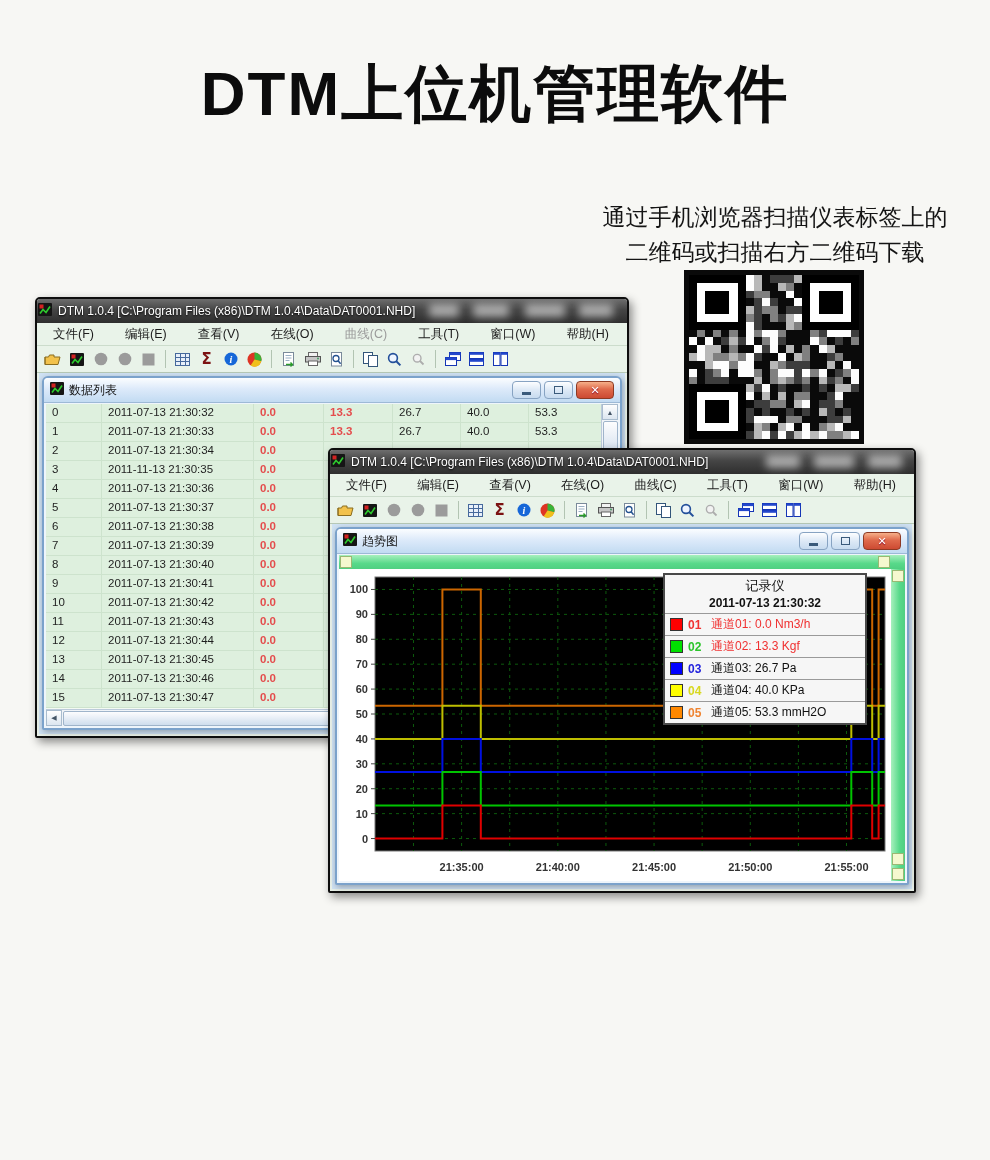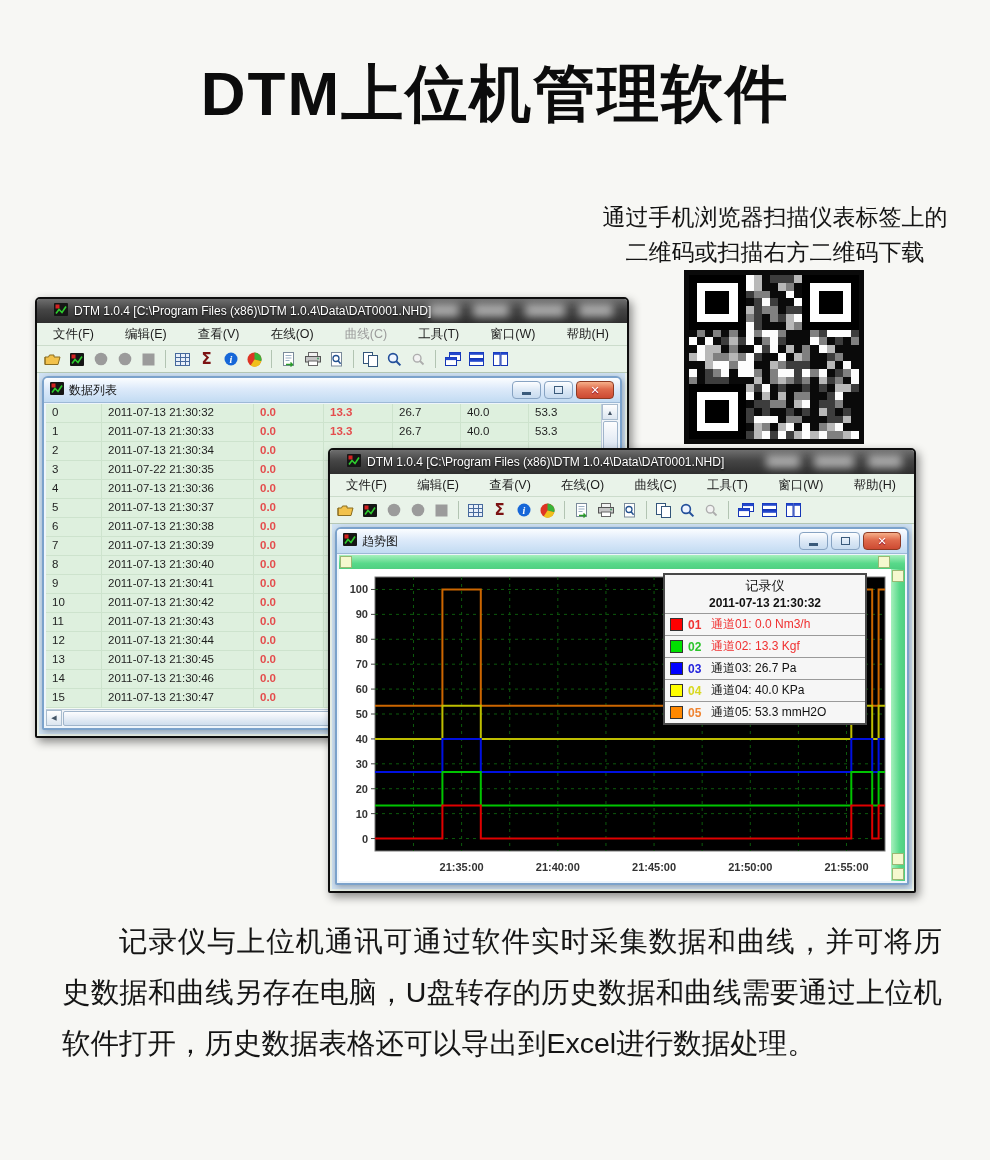--- a/index.html
+++ b/index.html
@@ -13,21 +13,21 @@
     font-size:23px;line-height:35px;color:#141414}
   .qr{position:absolute;left:684px;top:270px;width:170px;height:164px;background:#fff;
     border:5px solid #0a0a0a;display:grid;grid-template-columns:repeat(21,1fr);
     grid-template-rows:repeat(21,1fr)}
   .qr div{width:100%;height:100%}
 
   
   .win{position:absolute;background:#e8f0e8;border:2px solid #0e0e0e;
     border-radius:5px 5px 2px 2px;box-shadow:3px 4px 10px rgba(0,0,0,.45)}
   .titlebar{height:24px;background:linear-gradient(#6e6e6e,#454545 45%,#2e2e2e);
-    display:flex;align-items:center;gap:6px;padding:0 17px;border-radius:3px 3px 0 0;
+    display:flex;align-items:center;gap:6px;padding:0 1px;border-radius:3px 3px 0 0;
     position:relative;overflow:hidden}
   .titlebar .t{color:#fff;font-size:12px;white-space:nowrap;text-shadow:0 1px 2px #000}
   .smudge{position:absolute;top:5px;height:13px;border-radius:3px;
     background:rgba(205,205,205,.75);filter:blur(4px)}
   .menubar{height:22px;background:#e9f3e9;border-bottom:1px solid #ccdccc;
     display:flex;align-items:center;justify-content:space-between;
     padding:0 18px 0 16px;font-size:12.5px;color:#1c1c1c}
   .menubar span{cursor:default}
   .menubar .disabled{color:#9b9b9b}
   .toolbar{height:26px;background:#e9f3e9;border-bottom:1px solid #b6c8b6;
@@ -731,21 +731,21 @@
               <div style="width: 56px; flex: 0 0 auto;">2</div>
               <div style="width: 152px; flex: 0 0 auto;">2011-07-13 21:30:34</div>
               <div class="red" style="width: 70px; flex: 0 0 auto;">0.0</div>
               <div style="width: 69px; flex: 0 0 auto;"></div>
               <div style="width: 68px; flex: 0 0 auto;"></div>
               <div style="width: 68px; flex: 0 0 auto;"></div>
               <div style="width: 77px; flex: 0 0 auto;"></div>
             </div>
             <div class="trow">
               <div style="width: 56px; flex: 0 0 auto;">3</div>
-              <div style="width: 152px; flex: 0 0 auto;">2011-07-22 21:30:35</div>
+              <div style="width: 152px; flex: 0 0 auto;">2011-11-13 21:30:35</div>
               <div class="red" style="width: 70px; flex: 0 0 auto;">0.0</div>
               <div style="width: 69px; flex: 0 0 auto;"></div>
               <div style="width: 68px; flex: 0 0 auto;"></div>
               <div style="width: 68px; flex: 0 0 auto;"></div>
               <div style="width: 77px; flex: 0 0 auto;"></div>
             </div>
             <div class="trow">
               <div style="width: 56px; flex: 0 0 auto;">4</div>
               <div style="width: 152px; flex: 0 0 auto;">2011-07-13 21:30:36</div>
               <div class="red" style="width: 70px; flex: 0 0 auto;">0.0</div>
@@ -1131,14 +1131,13 @@
               </div>
           </div>
         </div>
       </div>
     </div>
 
   </div>
 </div>
 
 <div class="bodytext">
-  <p>记录仪与上位机通讯可通过软件实时采集数据和曲线，并可将历史数据和曲线另存在电脑，U盘转存的历史数据和曲线需要通过上位机软件打开，历史数据表格还可以导出到Excel进行数据处理。</p>
 </div>
 
 </body></html>

